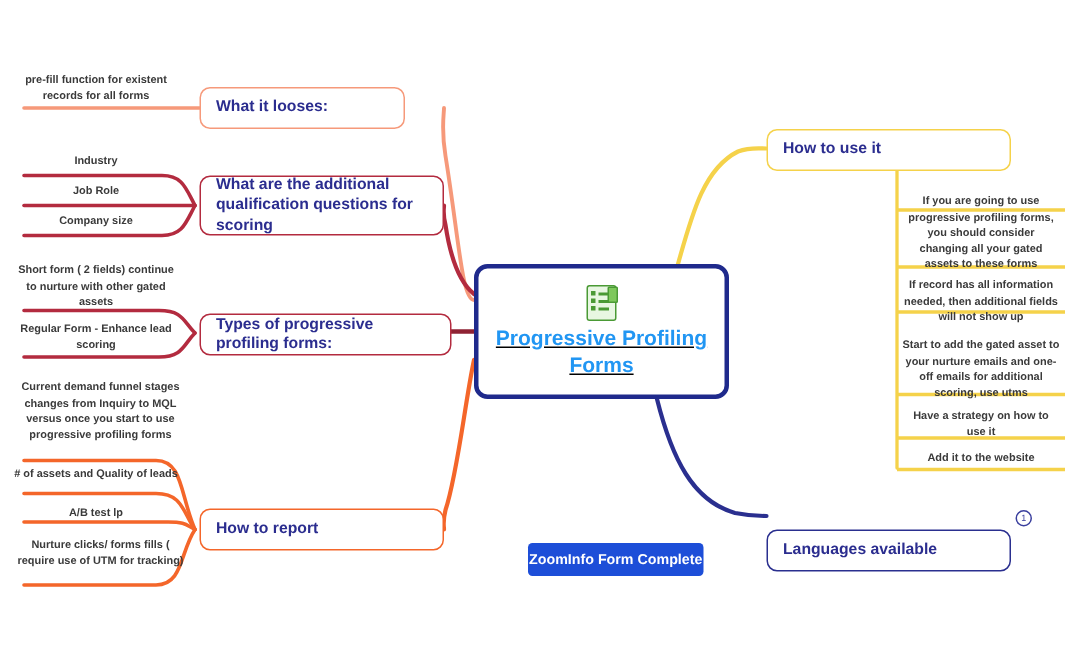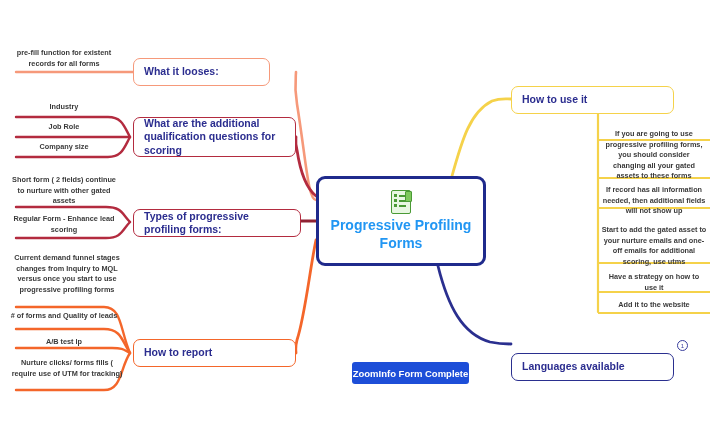--- a/index.html
+++ b/index.html
@@ -8,21 +8,21 @@
   #canvas{position:absolute;inset:0;width:710px;height:439px;}
   svg.links{position:absolute;left:0;top:0;width:710px;height:439px;pointer-events:none;}
 
   .node{position:absolute;box-sizing:border-box;background:#fff;
         border-radius:7px;display:flex;align-items:center;}
   .node .txt{font-size:10.5px;font-weight:bold;color:#2b2d8f;line-height:1.25;}
 
   
   #center{left:316px;top:176px;width:170px;height:90px;border:3px solid #1f2a8c;
           border-radius:9px;flex-direction:column;justify-content:center;
-          align-items:center;text-align:center;}
+          align-items:center;text-align:center;text-decoration:underline;}
   #center .ctitle{font-size:14px;font-weight:bold;color:#2196f3;line-height:1.25;}
   .formicon{width:22px;height:24px;position:relative;margin-bottom:3px;}
   .formicon .sheet{position:absolute;left:1px;top:0;width:18px;height:22px;
       background:#e8f7e2;border:1.6px solid #4a9a35;border-radius:2px;}
   .formicon .tab{position:absolute;right:0;top:1px;width:5px;height:9px;
       background:#7ec85c;border:1.4px solid #4a9a35;border-radius:1px;}
   .formicon i{position:absolute;background:#4a9a35;display:block;}
 
   
   .b1{height:28px;padding:0 10px;border-width:1.6px;border-style:solid;}
@@ -129,21 +129,21 @@
   <div class="leaf" style="left:8px;top:48px;width:112px;">pre-fill function for existent records for all forms</div>
 
   <div class="leaf" style="left:8px;top:102px;width:112px;">Industry</div>
   <div class="leaf" style="left:8px;top:122px;width:112px;">Job Role</div>
   <div class="leaf" style="left:8px;top:142px;width:112px;">Company size</div>
 
   <div class="leaf" style="left:8px;top:175px;width:112px;">Short form ( 2 fields) continue to nurture with other gated assets</div>
   <div class="leaf" style="left:8px;top:214px;width:112px;">Regular Form - Enhance lead scoring</div>
 
   <div class="leaf" style="left:8px;top:253px;width:118px;">Current demand funnel stages changes from Inquiry to MQL versus once you start to use progressive profiling forms</div>
-  <div class="leaf" style="left:8px;top:311px;width:112px;"># of forms and Quality of leads</div>
+  <div class="leaf" style="left:8px;top:311px;width:112px;"># of assets and Quality of leads</div>
   <div class="leaf" style="left:8px;top:337px;width:112px;">A/B test lp</div>
   <div class="leaf" style="left:8px;top:358px;width:118px;">Nurture clicks/ forms fills ( require use of UTM for tracking)</div>
 
   <div class="leaf right" style="left:602px;top:129px;width:104px;">If you are going to use progressive profiling forms, you should consider changing all your gated assets to these forms</div>
   <div class="leaf right" style="left:602px;top:185px;width:104px;">If record has all information needed, then additional fields will not show up</div>
   <div class="leaf right" style="left:600px;top:225px;width:108px;">Start to add the gated asset to your nurture emails and one-off emails for additional scoring, use utms</div>
   <div class="leaf right" style="left:602px;top:272px;width:104px;">Have a strategy on how to use it</div>
   <div class="leaf right" style="left:602px;top:300px;width:104px;">Add it to the website</div>
 
   <div id="badge">

